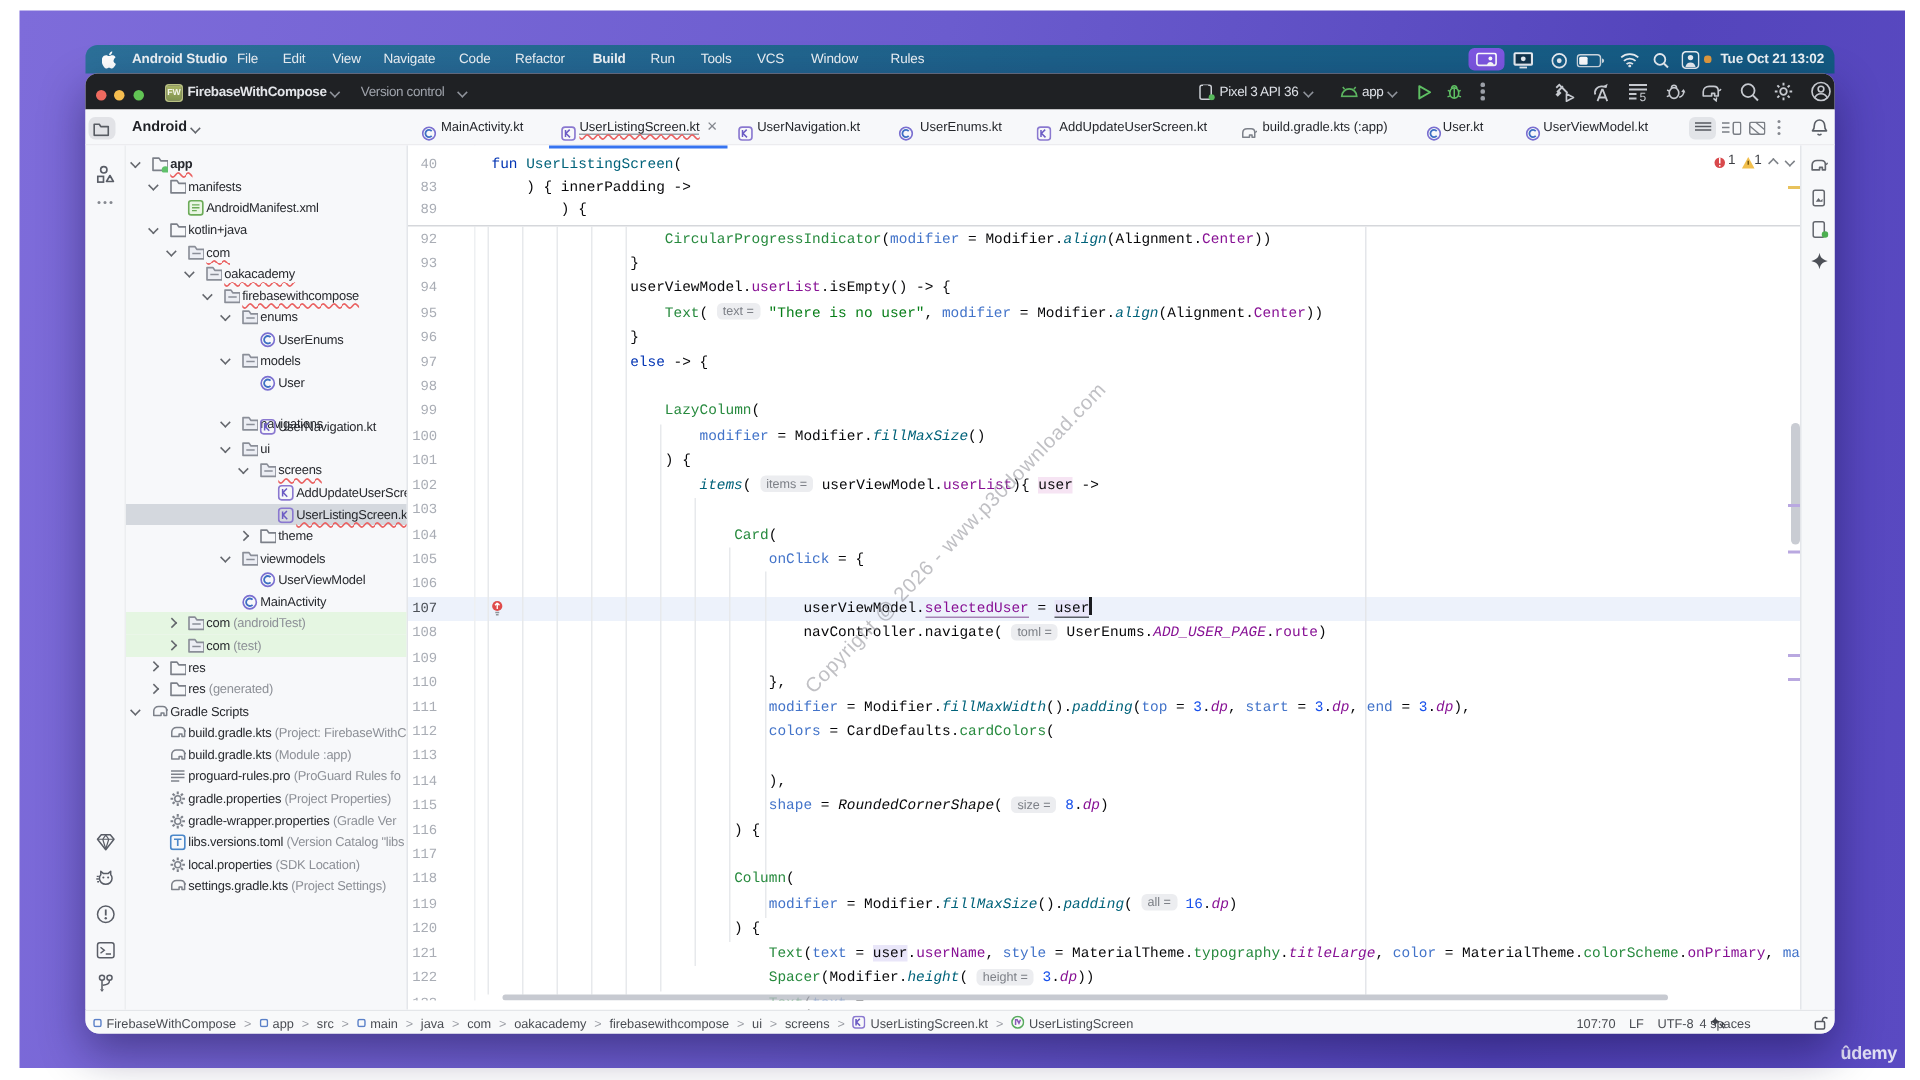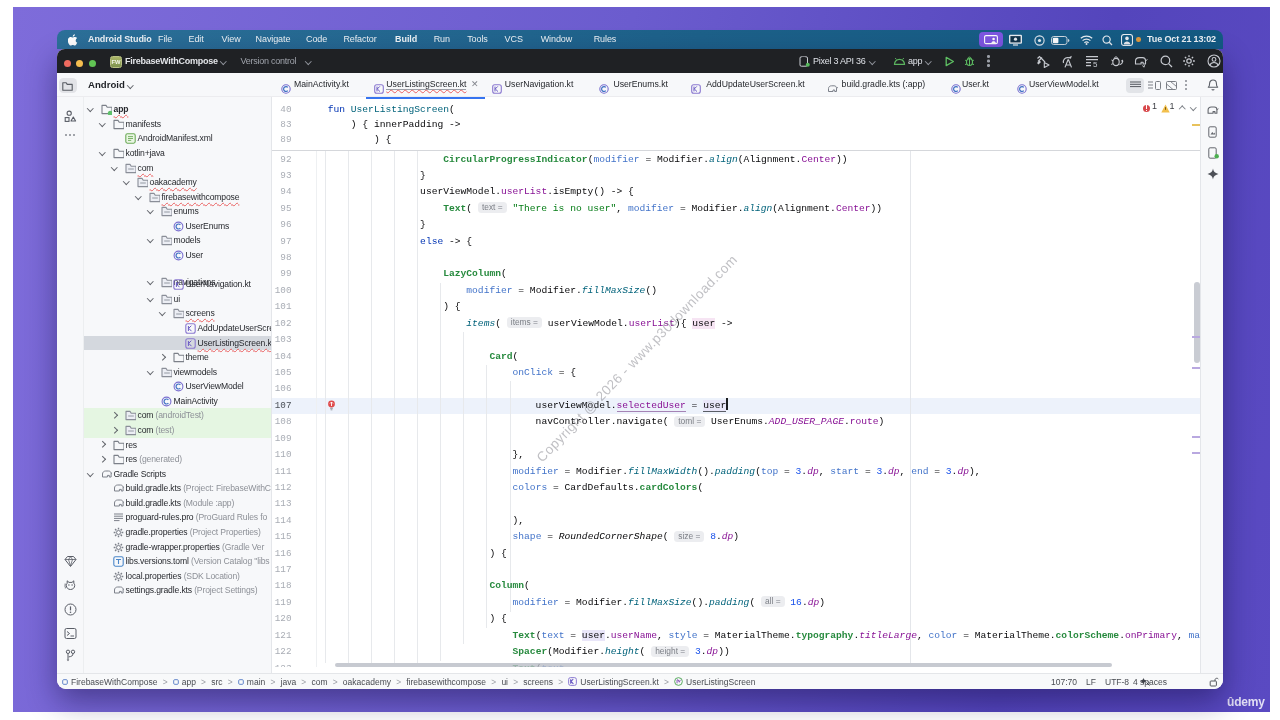--- a/index.html
+++ b/index.html
@@ -41,21 +41,21 @@
 .cl{position:absolute;left:55.7px;height:16.42px;line-height:16.42px;white-space:pre;
  font-family:"Liberation Mono",monospace;font-size:9.63px;color:#08080a;}
 .ln{position:absolute;left:0;width:19.5px;text-align:right;height:16.42px;line-height:16.42px;
  font-family:"Liberation Mono",monospace;font-size:9.3px;color:#a9adb5;}
 .sln{position:absolute;left:0;width:19.5px;text-align:right;height:14.6px;line-height:14.6px;
  font-family:"Liberation Mono",monospace;font-size:9.3px;color:#a9adb5;}
 .scl{position:absolute;left:55.7px;height:14.6px;line-height:14.6px;white-space:pre;
  font-family:"Liberation Mono",monospace;font-size:9.63px;color:#08080a;}
 .k{color:#0033b3;}
 .fd{color:#00627a;}
-.cf{color:#278a3e;font-weight:bold;}
+.cf{color:#278a3e;}
 .na{color:#4273c9;}
 .pr{color:#871094;}
 .pri{color:#871094;font-style:italic;}
 .n{color:#1750eb;}
 .s{color:#067d17;}
 .xf{color:#00627a;font-style:italic;}
 .itb{font-style:italic;}
 .ih{display:inline-block;font-family:"Liberation Sans",sans-serif;font-size:8.4px;
  color:#7d8087;background:#ecedf0;border-radius:3.5px;padding:0 4px;line-height:11px;
  vertical-align:0.5px;}

